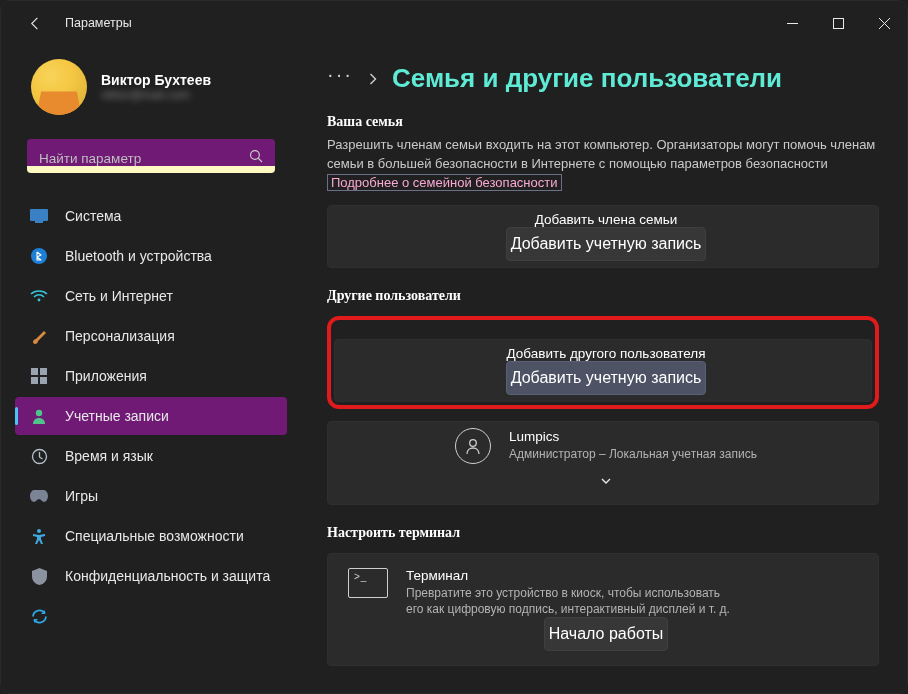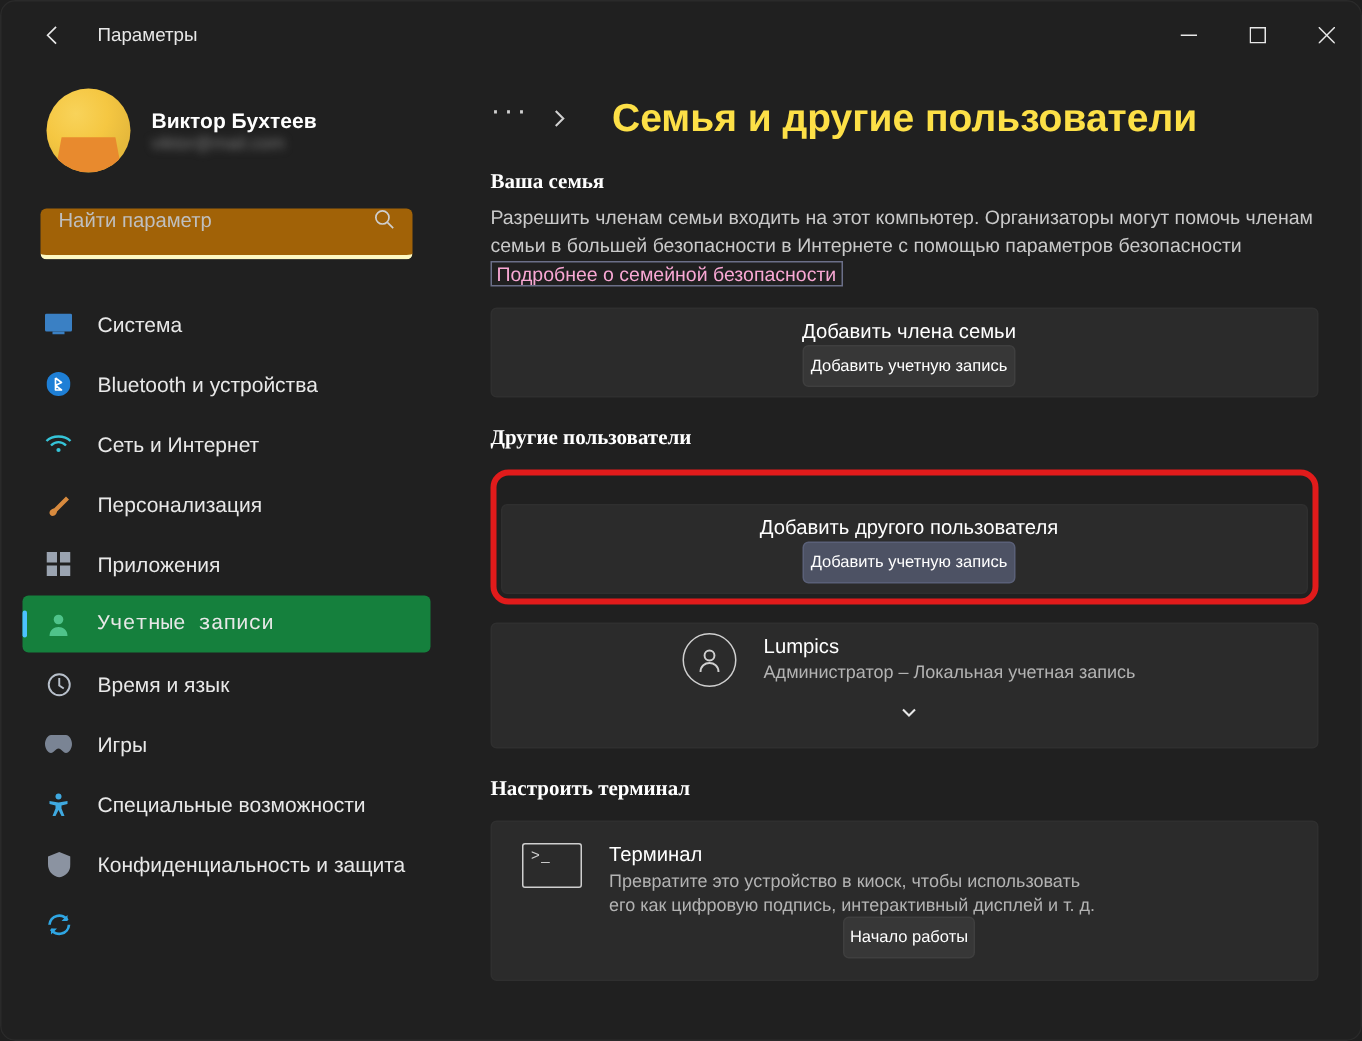--- a/index.html
+++ b/index.html
@@ -82,24 +82,24 @@
   .profile-text { margin-left: 14px; }
   .profile-name { font-size: 14px; font-weight:600; color:#fff; }
   .profile-email {
     font-size: 12px; color:#7c7c7c;
     filter: blur(3px);
     user-select:none;
   }
   .search {
     margin: 12px 18px 8px 18px;
     height: 34px;
-    background:#a16207;
-    border-bottom: 3px solid #fef9c3;
+    background:#701a75;
+    border-bottom: 7px solid #fef9c3;
     border-radius: 4px;
-    display:flex; align-items:flex-start;
+    display:flex; align-items:flex-end;
     padding: 0 12px;
   }
   .search input{
     flex:1; background:transparent; border:none; outline:none;
     color:#cfcfcf; font-size:13.5px;
   }
   .search input::placeholder{ color:#bfbfbf; }
   .search-icon{ color:#cfcfcf; }
   .nav {
     margin-top: 16px;
@@ -111,22 +111,21 @@
     height: 38px;
     border-radius: 4px;
     display:flex; align-items:center;
     padding-left: 14px;
     gap: 16px;
     color:#e8e8e8;
     font-size: 14px;
     position:relative;
   }
   .nav-item.selected{
-    background:#15803d;
-    font-family:Liberation Mono, monospace;
+    background:#701a75;
   }
   .nav-item.selected::before{
     content:"";
     position:absolute; left:0; top:10px; bottom:10px; width:3px;
     background:#4cc2ff; border-radius:2px;
   }
   .nav-icon{
     width:20px; height:20px;
     display:flex; align-items:center; justify-content:center;
     flex-shrink:0;
@@ -141,21 +140,21 @@
   .breadcrumb{
     display:flex; align-items:center; gap:14px;
     margin-bottom: 20px;
   }
   .breadcrumb-dots{
     font-size:20px; letter-spacing:2px; color:#cfcfcf;
     padding-bottom:8px;
   }
   .breadcrumb-sep svg{ display:block; }
   .page-title{
-    font-size: 26px; font-weight:600; color:#fde047;margin-left:16px;
+    font-size: 26px; font-weight:600; color:#5eead4;
   }
   .section-title{
     font-size:14px; font-weight:600; color:#fff;
     margin-bottom: 6px;
     font-family: Liberation Serif, serif;
   }
   .section{ margin-bottom: 20px; }
   .desc{
     font-size:13px; color:#c9c9c9; line-height:1.45;
   }
@@ -180,21 +179,21 @@
     width:36px; height:36px; border-radius:50%;
     border:1.5px solid #cfcfcf;
     display:flex; align-items:center; justify-content:center;
     color:#cfcfcf;
     flex-shrink:0;
   }
   .btn{
     background:#373737;
     border:1px solid #3f3f3f;
     color:#fff;
-    font-size:11px;
+    font-size:16px;
     padding: 7px 4px;
     border-radius:4px;
     cursor:pointer;
     text-align:right;
   }
   .expand-chevron{
     width:34px; height:34px;
     display:flex; align-items:center; justify-content:center;
     color:#e8e8e8;
   }

